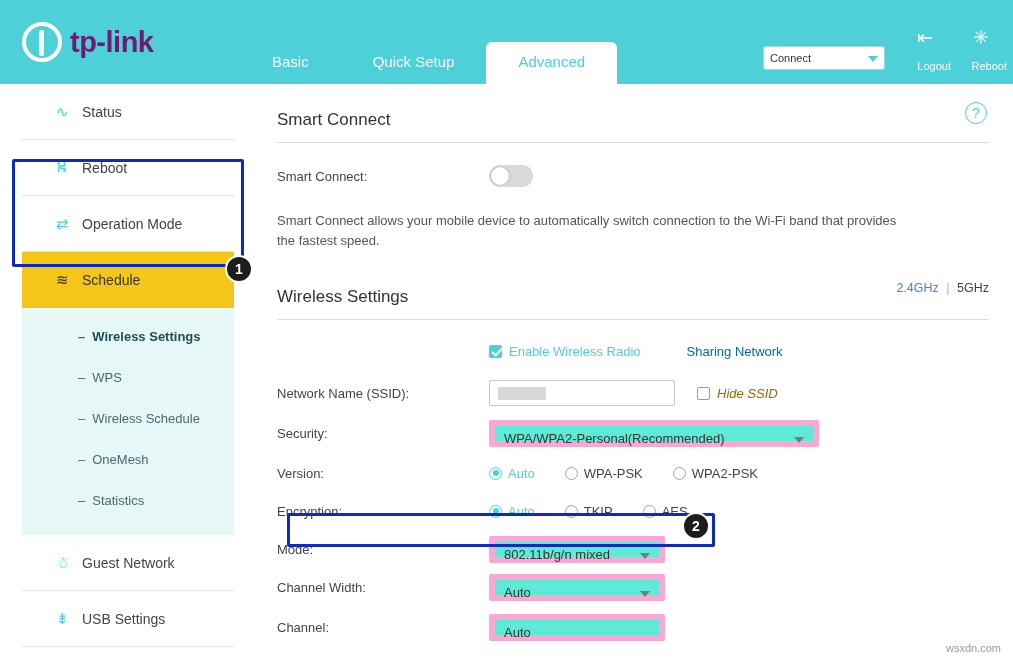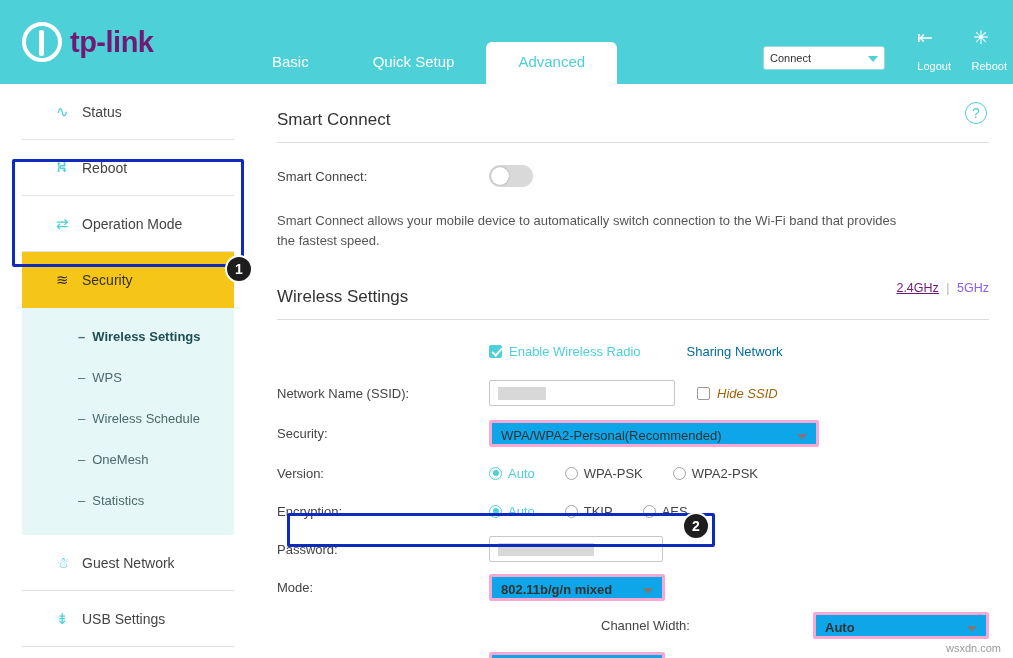--- a/index.html
+++ b/index.html
@@ -195,23 +195,23 @@
   }
   .rule {
     height: 1px;
     background: #dcdcdc;
     margin: 0 0 0 0;
   }
   .band-links {
     position: absolute; right: 0; top: 30px;
     font-size: 12.5px;
   }
-  .band-links .b-on { color: #701a75; text-decoration: underline; }
+  .band-links .b-on { color: #3b82f6; }
   .band-links .b-sep { color: #b5b5b5; margin: 0 4px; }
-  .band-links .b-off { color: #8b5cf6; }
+  .band-links .b-off { color: #404040; }
 
   .toggle {
     width: 44px; height: 22px;
     border-radius: 11px;
     background: #d9d9d9;
     position: relative;
     display: inline-block;
     vertical-align: middle;
     cursor: pointer;
   }
@@ -250,38 +250,38 @@
     margin: 6px 8px;
     height: 13px;
     background: #d8d8d8;
     width: 48px;
   }
   .inp.pwd { width: 174px; }
   .inp.pwd .masked { width: 96px; }
 
   .sel {
     height: 27px;
-    border: 3px solid #f9a8d4;
+    border: 6px solid #f9a8d4;
     border-radius: 2px;
-    background: #0ea5e9;
+    background: #5eead4;
     position: relative;
     font-size: 13px;
     color: #333333;
     line-height: 25px;
     padding: 0 26px 0 9px;
   }
   .sel .caret {
     position: absolute; right: 9px; top: 11px;
     width: 0; height: 0;
     border-left: 5px solid transparent;
     border-right: 5px solid transparent;
     border-top: 6px solid #7a7a7a;
   }
   #security-select { width: 330px; }
-  #mode-select, #cw-select, #ch-select { width: 176px; font-weight: bold; }
+  #mode-select, #cw-select, #ch-select { width: 176px; }
 
   .chk {
     display: inline-block;
     width: 13px; height: 13px;
     border: 1px solid #9a9a9a;
     border-radius: 2px;
     vertical-align: middle;
     margin-right: 7px;
     background: #ffffff;
     position: relative;
@@ -375,21 +375,21 @@
     <div class="side-item">
       <span class="sicon">⛕</span>
       <span>Reboot</span>
     </div>
     <div class="side-item">
       <span class="sicon">⇄</span>
       <span>Operation Mode</span>
     </div>
     <div class="side-item selected">
       <span class="sicon">≋</span>
-      <span>Security</span>
+      <span>Schedule</span>
     </div>
 
     <div class="submenu">
       <div class="sub-item active">
         <span class="dash">–</span>
         <span>Wireless Settings</span>
       </div>
       <div class="sub-item">
         <span class="dash">–</span>
         <span>WPS</span>
@@ -493,36 +493,30 @@
       <span class="ropt">
         <span class="radio"></span>
         <span>TKIP</span>
       </span>
       <span class="ropt">
         <span class="radio"></span>
         <span>AES</span>
       </span>
     </div>
 
-    <div class="row" style="margin-top:4px;">
-      <div class="lbl">Password:</div>
-      <div class="inp pwd">
-        <span class="masked"></span>
-      </div>
-    </div>
 
     <div class="row" style="margin-top:4px;">
       <div class="lbl">Mode:</div>
       <div class="sel" id="mode-select">
         <span>802.11b/g/n mixed</span>
         <span class="caret"></span>
       </div>
     </div>
 
-    <div class="row" style="margin-top:4px;justify-content:flex-end;">
+    <div class="row" style="margin-top:4px;">
       <div class="lbl">Channel Width:</div>
       <div class="sel" id="cw-select">
         <span>Auto</span>
         <span class="caret"></span>
       </div>
     </div>
 
     <div class="row" style="margin-top:6px;">
       <div class="lbl">Channel:</div>
       <div class="sel" id="ch-select">

